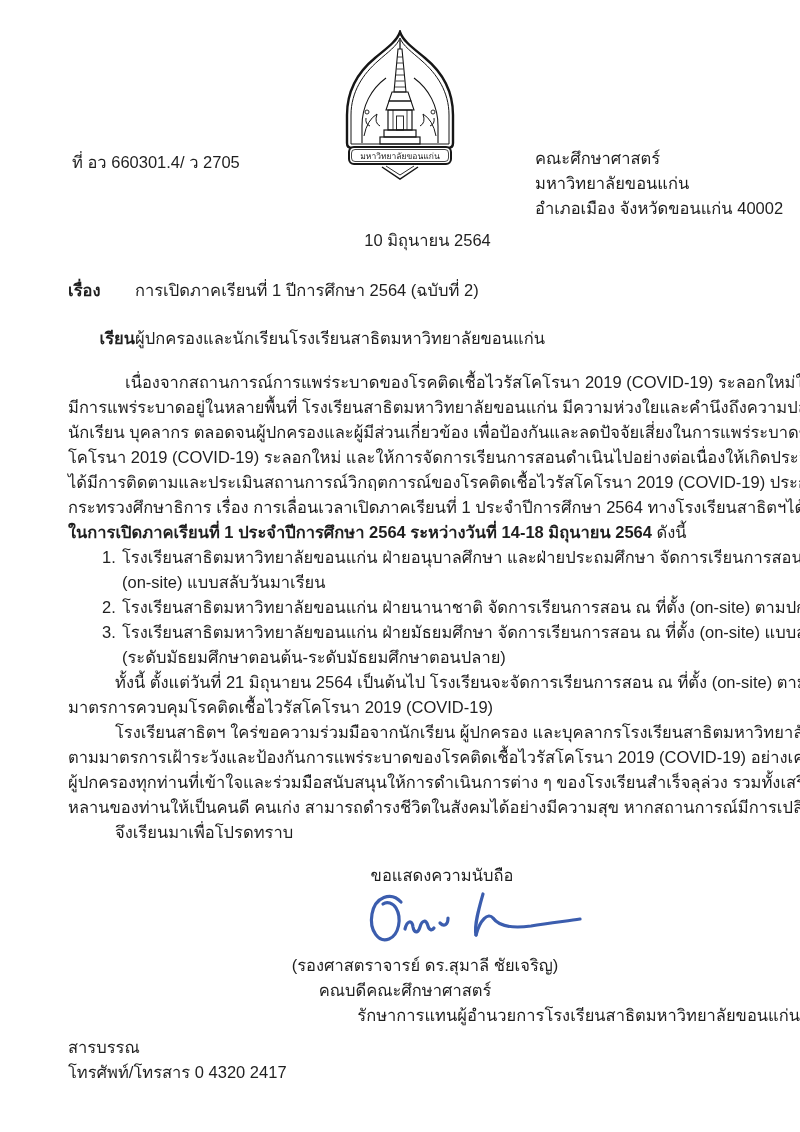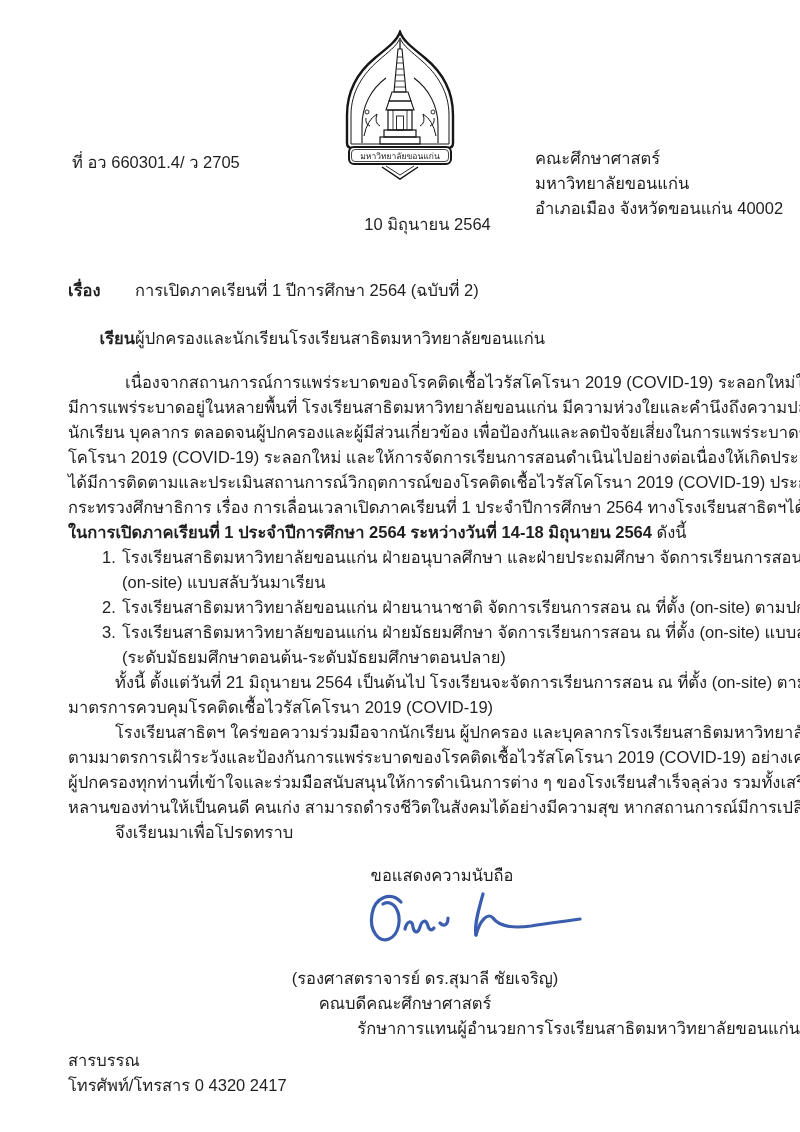--- a/index.html
+++ b/index.html
@@ -8,42 +8,42 @@
     position:relative;overflow:hidden;color:#1f1f1f;
     font-family:"Liberation Sans",sans-serif;
     font-size:16.5px;line-height:25px;
   }
   .nowrap{white-space:nowrap;}
   
   .header{position:relative;height:278px;}
   .ref-no{position:absolute;left:72px;top:150px;}
   .emblem{position:absolute;left:340px;top:30px;width:120px;height:154px;}
   .sender{position:absolute;left:535px;top:146px;}
-  .date-line{position:absolute;left:0;right:0;top:212px;text-align:center;text-indent:55px;}
+  .date-line{position:absolute;left:0;right:0;top:228px;text-align:center;text-indent:55px;}
   
   .label-row{display:flex;padding-left:68px;}
   .label-row .lbl{width:67px;font-weight:bold;flex:none;}
   .row-subject{margin-bottom:23px;}
   .row-to{margin-bottom:19px;text-align:right;}
   
   .para{padding-left:68px;padding-right:40px;}
   .p-indent{padding-left:57px;}
   .p-indent2{padding-left:47px;}
   .bold{font-weight:bold;}
   
   .list{padding-left:102px;}
   .li{display:flex;}
   .li .no{width:20px;flex:none;}
   
   .closing{padding-left:115px;}
   .sig-center{text-align:center;margin-top:18px;}
   .sig-salutation{position:relative;left:42px;display:inline-block;}
   .sig-ink-wrap{text-align:center;height:62px;}
   .sig-ink{position:relative;left:76px;display:inline-block;}
-  .sig-name-wrap{text-align:center;margin-top:16px;}
+  .sig-name-wrap{text-align:center;margin-top:3px;}
   .sig-name{position:relative;left:25px;display:inline-block;}
   .sig-title1-wrap{text-align:center;}
   .sig-title1{position:relative;left:5px;display:inline-block;}
   .sig-title2-wrap{text-align:right;}
   
   .footer{padding-left:68px;margin-top:7px;}
   svg text{font-family:"Liberation Sans",sans-serif;}
 </style>
 </head>
 <body>

